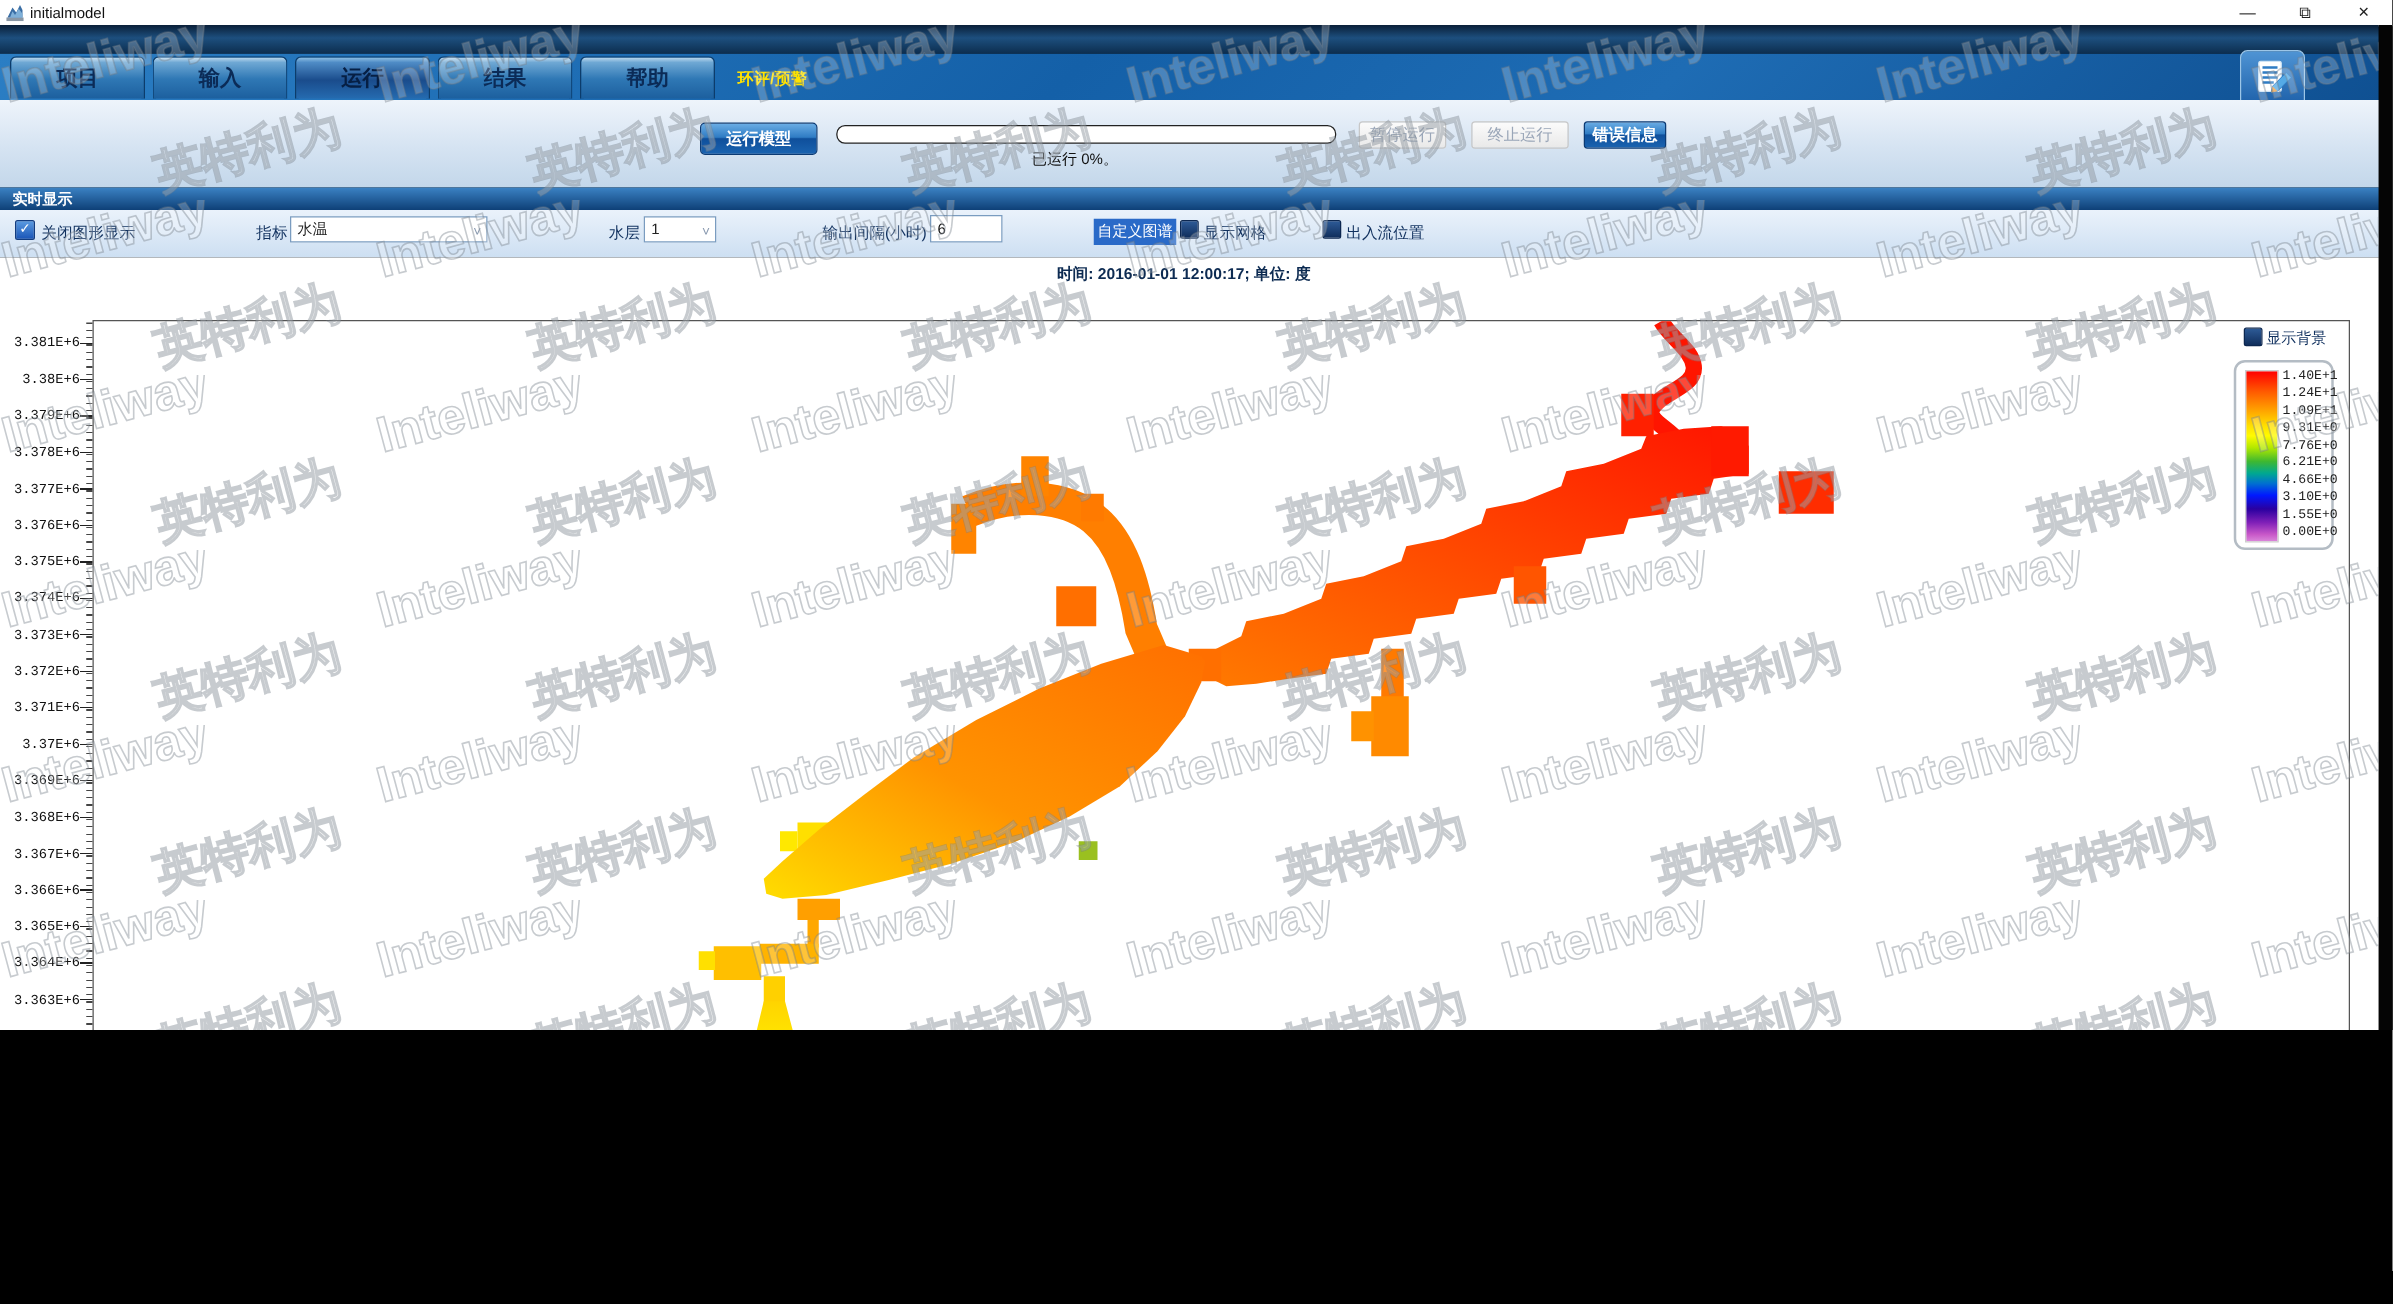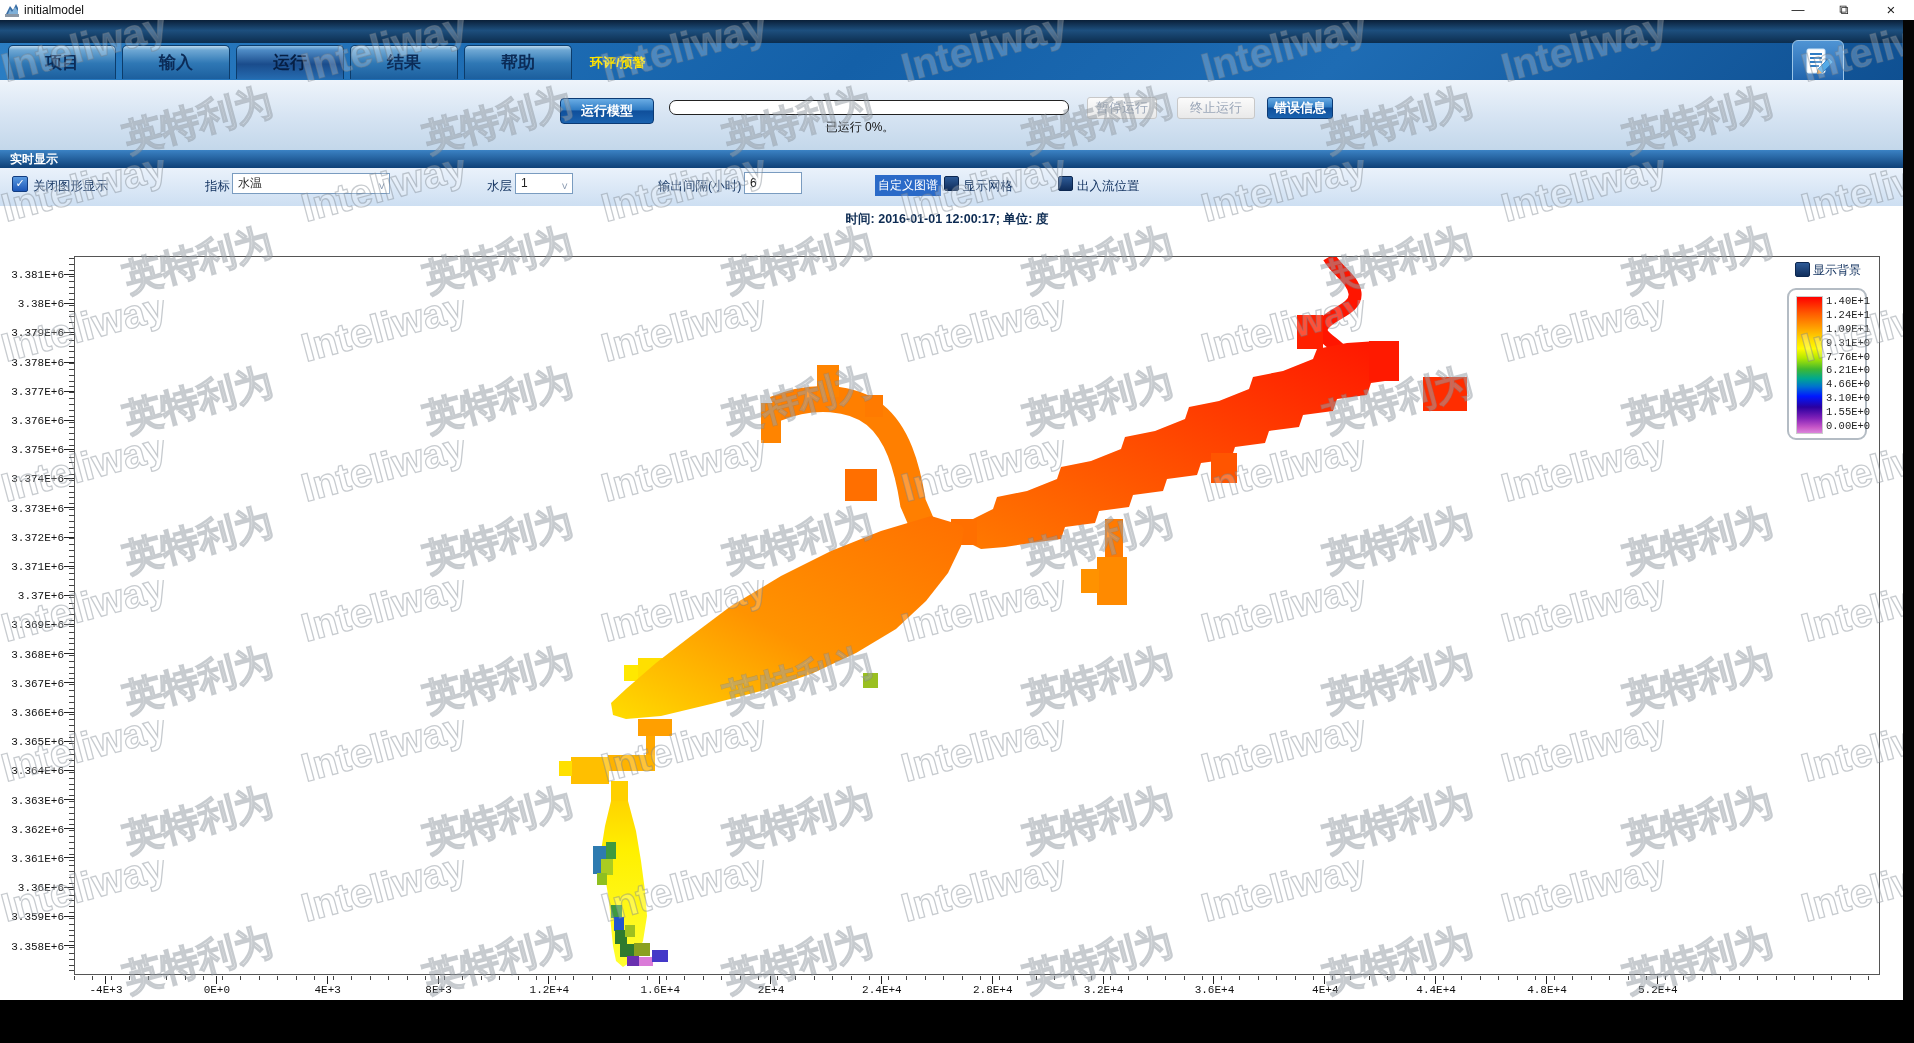--- a/index.html
+++ b/index.html
@@ -1,16 +1,16 @@
 <!DOCTYPE html>
 <html><head>
 <meta charset="utf-8">
 <style>
   html,body{margin:0;padding:0;background:#000;}
-  #screen{position:relative;width:1914px;height:1000px;background:#000;overflow:hidden;
+  #screen{position:relative;width:1914px;height:824px;background:#000;overflow:hidden;
           font-family:"Liberation Sans","DejaVu Sans",sans-serif;}
   .abs{position:absolute;}
   .mono{font-family:"Liberation Mono","DejaVu Sans Mono",monospace;}
   
   .titlebar{left:0;top:0;width:1914px;height:20px;background:#ffffff;border-bottom:1px solid #d8d8d8;}
   .titletxt{left:24px;top:3px;font-size:12px;color:#111;}
   .winbtn{top:0;width:34px;height:20px;text-align:center;line-height:20px;font-size:13px;color:#222;cursor:pointer;}
   
   .navyband{left:0;top:20px;width:1903px;height:23px;background:linear-gradient(180deg,#0a1f38 0%,#1d4f7e 45%,#0c2d4e 100%);}
   .tabbar{left:0;top:43px;width:1903px;height:37px;background:linear-gradient(135deg,#2b7ec4 0%,#1460a8 45%,#1e6cb4 70%,#0f5092 100%);}

